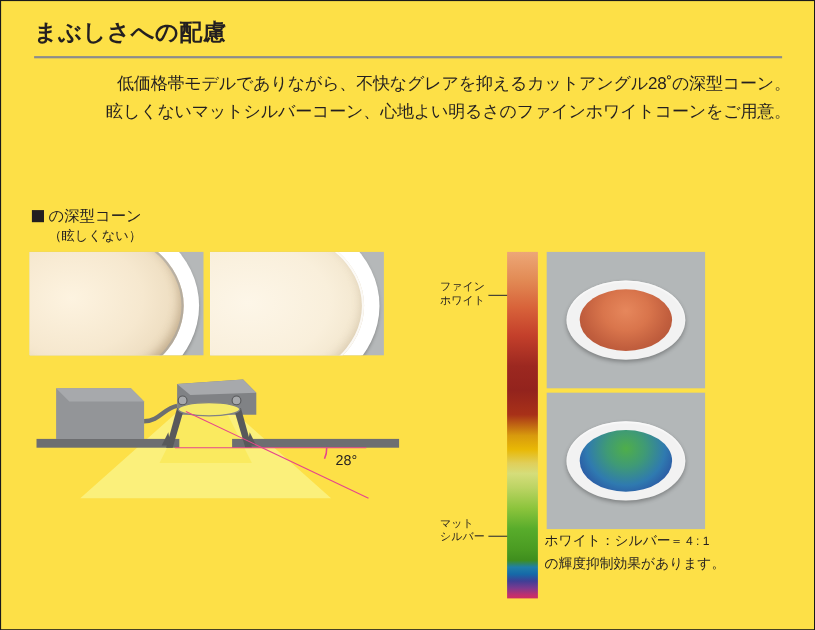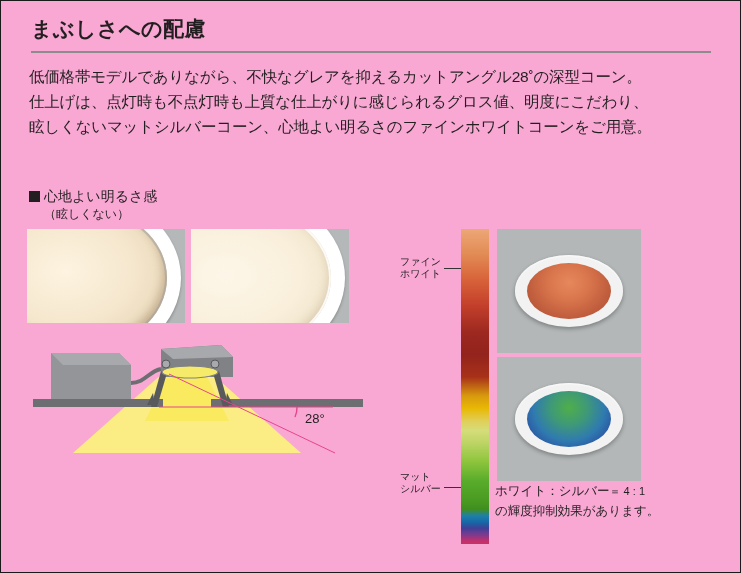--- a/index.html
+++ b/index.html
@@ -5,21 +5,21 @@
   * { box-sizing: border-box; margin: 0; padding: 0; }
   html, body {
     width: 741px; height: 573px;
     background: #ffffff;
     font-family: "Liberation Sans", "DejaVu Sans", sans-serif;
     overflow: hidden;
   }
   #page {
     position: relative;
     width: 741px; height: 573px;
-    background: #f9a8d4;
+    background: #fde047;
     border: 1px solid #1a1a1a;
   }
 
   
   #page-title {
     position: absolute;
     left: 30px; top: 14px;
     font-size: 21px;
     font-weight: bold;
     color: #231f20;
@@ -35,21 +35,21 @@
   
   #intro {
     position: absolute;
     left: 28px; top: 63px;
     width: 690px;
     font-size: 15.5px;
     line-height: 25px;
     color: #231f20;
     letter-spacing: -0.2px;
   }
-  #intro .ln { display: block; white-space: nowrap; }
+  #intro .ln { display: block; white-space: nowrap; text-align: right; }
 
   
   .cap-block { position: absolute; }
   .cap-line1 {
     font-size: 14px; color: #231f20; white-space: nowrap;
     line-height: 18px;
   }
   .cap-line2 {
     font-size: 12px; color: #231f20; white-space: nowrap;
     line-height: 18px; padding-left: 15px;
@@ -177,27 +177,26 @@
 </head>
 <body>
 
 <div id="page">
 
   <div id="page-title">まぶしさへの配慮</div>
   <div id="title-rule"></div>
 
   <div id="intro">
     <span class="ln">低価格帯モデルでありながら、不快なグレアを抑えるカットアングル28˚の深型コーン。</span>
-    <span class="ln">仕上げは、点灯時も不点灯時も上質な仕上がりに感じられるグロス値、明度にこだわり、</span>
     <span class="ln">眩しくないマットシルバーコーン、心地よい明るさのファインホワイトコーンをご用意。</span>
   </div>
 
   <div class="cap-block" style="left:28px; top:186px;">
     <div class="cap-line1">
-      <span class="bullet-sq"></span><span>心地よい明るさ感</span>
+      <span class="bullet-sq"></span><span>の深型コーン</span>
     </div>
     <div class="cap-line2">（眩しくない）</div>
   </div>
 
 
   <div class="photo" id="photo-matte-silver">
     <div class="ring-outer"></div>
     <div class="ring-inner"></div>
     <div class="ring-rim"></div>
   </div>

